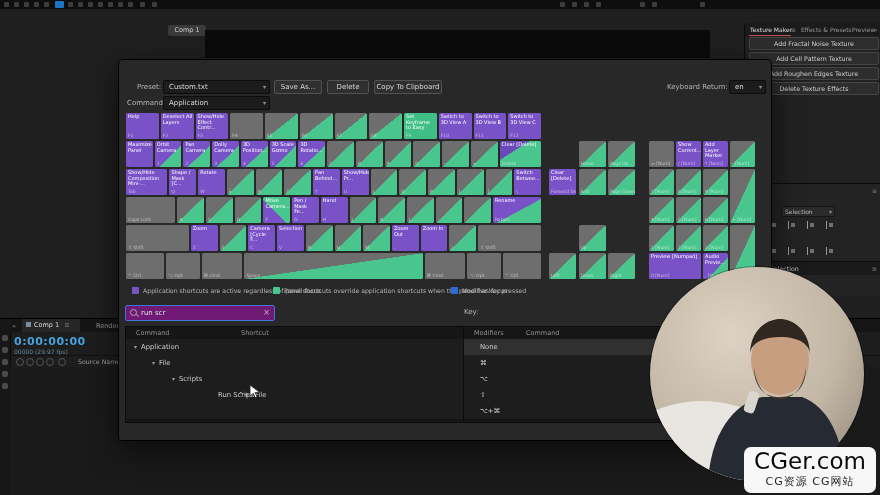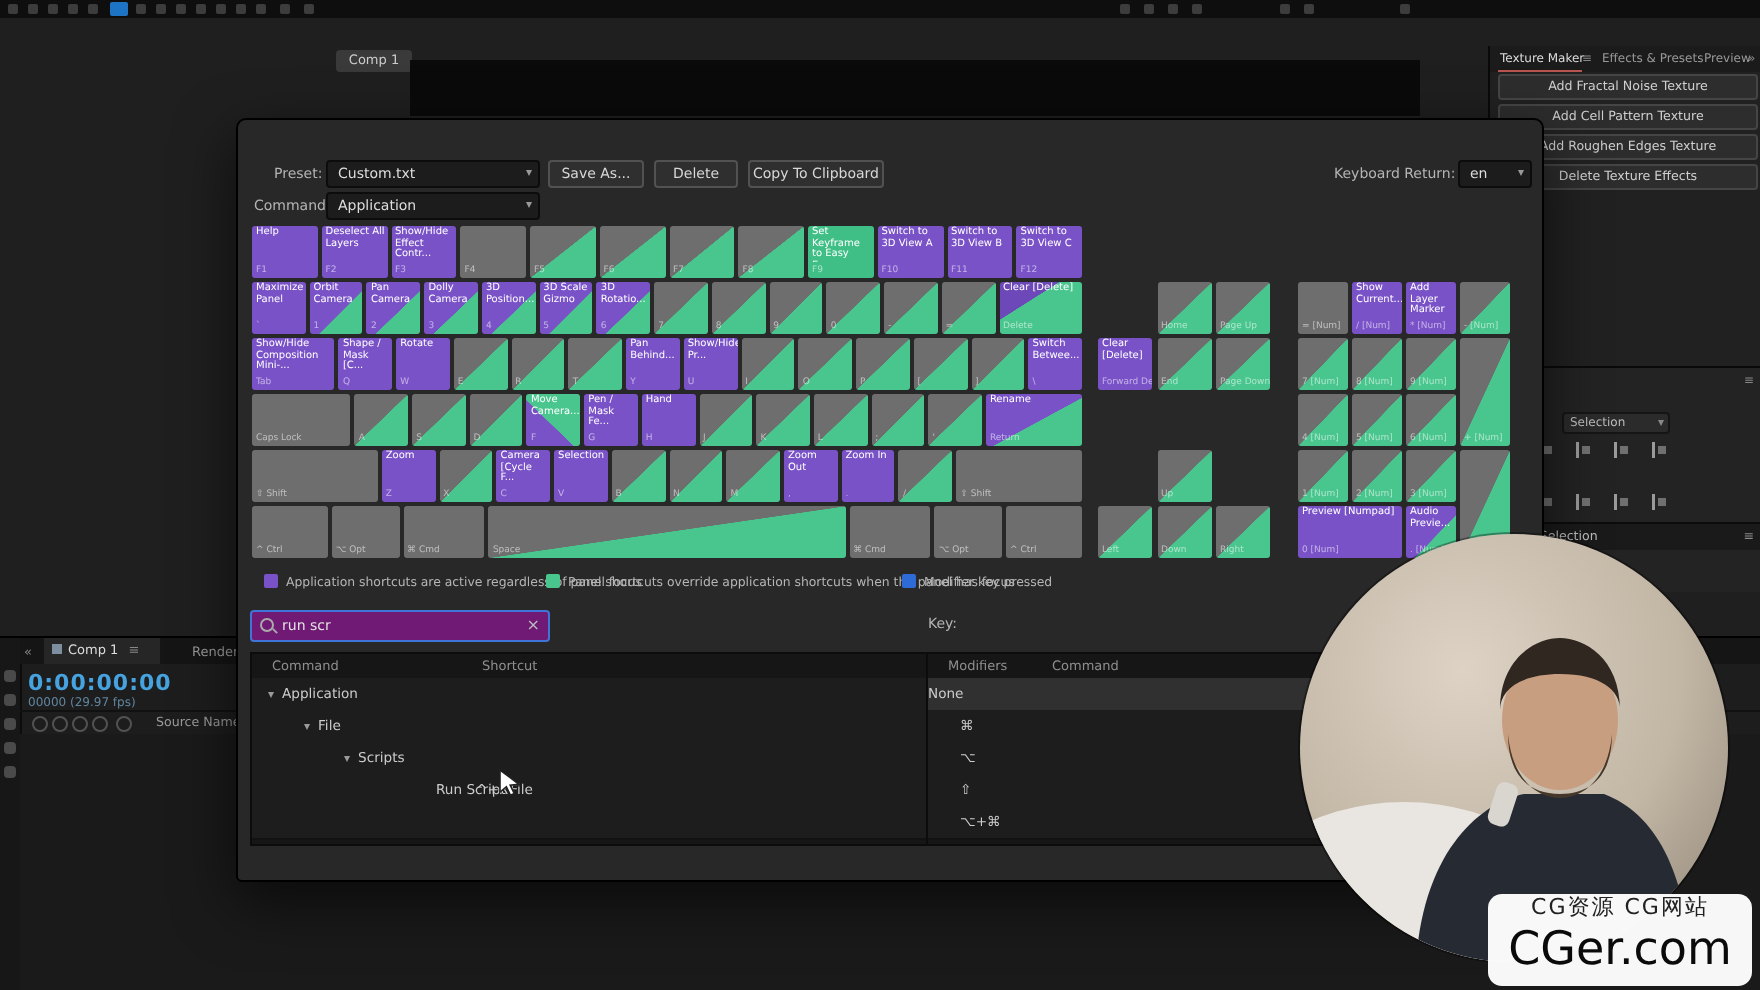--- a/index.html
+++ b/index.html
@@ -597,21 +597,21 @@
       <span class="tbl-h" style="left:115px;">Shortcut</span>
     <div class="trow" style="top: 12px;"><span style="margin-left: 8px;"><span class="chev">▾</span>Application</span></div>
         <div class="trow" style="top: 28px;"><span style="margin-left: 26px;"><span class="chev">▾</span>File</span></div>
         <div class="trow" style="top: 44px;"><span style="margin-left: 46px;"><span class="chev">▾</span>Scripts</span></div>
         <div class="trow" style="top: 60px;"><span style="margin-left: 92px;">Run Script File</span><span class="sc">^+R</span></div>
         <div class="trow" style="top: 76px;"></div>
       </div>
     <div class="tbl" id="mod-table" style="left:344px;top:266px;width:302px;height:95px;">
       <span class="tbl-h" style="left:10px;">Modifiers</span>
       <span class="tbl-h" style="left:62px;">Command</span>
-    <div class="trow sel" style="top: 12px;"><span style=" text-align: right;">None</span></div>
+    <div class="trow sel" style="top: 12px;"><span style="margin-left: 16px; text-align: right;">None</span></div>
         <div class="trow" style="top: 28px;"><span style="margin-left: 16px;">⌘</span></div>
         <div class="trow" style="top: 44px;"><span style="margin-left: 16px;">⌥</span></div>
         <div class="trow" style="top: 60px;"><span style="margin-left: 16px;">⇧</span></div>
         <div class="trow" style="top: 76px;"><span style="margin-left: 16px;">⌥+⌘</span></div>
       </div>
   </div>
 
   <svg class="abs" id="cursor" style="left:249px;top:384px;" width="12" height="15">
     <path d="M1,1 L1,12 L4.2,9.4 L6.2,13.6 L8.1,12.7 L6.1,8.6 L10.5,8.2 Z" fill="#fff" stroke="#222" stroke-width="0.8"></path>
   </svg>
@@ -629,17 +629,17 @@
       <ellipse cx="52" cy="196" rx="88" ry="62" fill="#e9e6e1"></ellipse>
       <path d="M58,214 C62,156 92,134 112,130 L152,130 C178,140 192,168 196,214 Z" fill="#262a32"></path>
       <rect x="96" y="124" width="11" height="22" rx="4" fill="#d9d5cf" transform="rotate(18 101 135)"></rect>
       <ellipse cx="130" cy="93" rx="29" ry="35" fill="#c79e80"></ellipse>
       <path d="M100,88 C100,62 118,52 130,52 C142,52 160,62 160,88 C160,78 150,70 130,70 C110,70 100,78 100,88 Z" fill="#2f2720"></path>
       <path d="M104,100 C106,122 118,132 130,132 C142,132 154,122 156,100 C156,118 148,130 130,130 C112,130 104,118 104,100 Z" fill="#453729"></path>
     </svg>
   </div>
 
   <div class="abs" id="watermark">
+    <div id="wm-title">CGer.com</div>
     <div id="wm-sub">CG资源 CG网站</div>
-    <div id="wm-title">CGer.com</div>
   </div>
 
 </div>
 
 </body></html>

